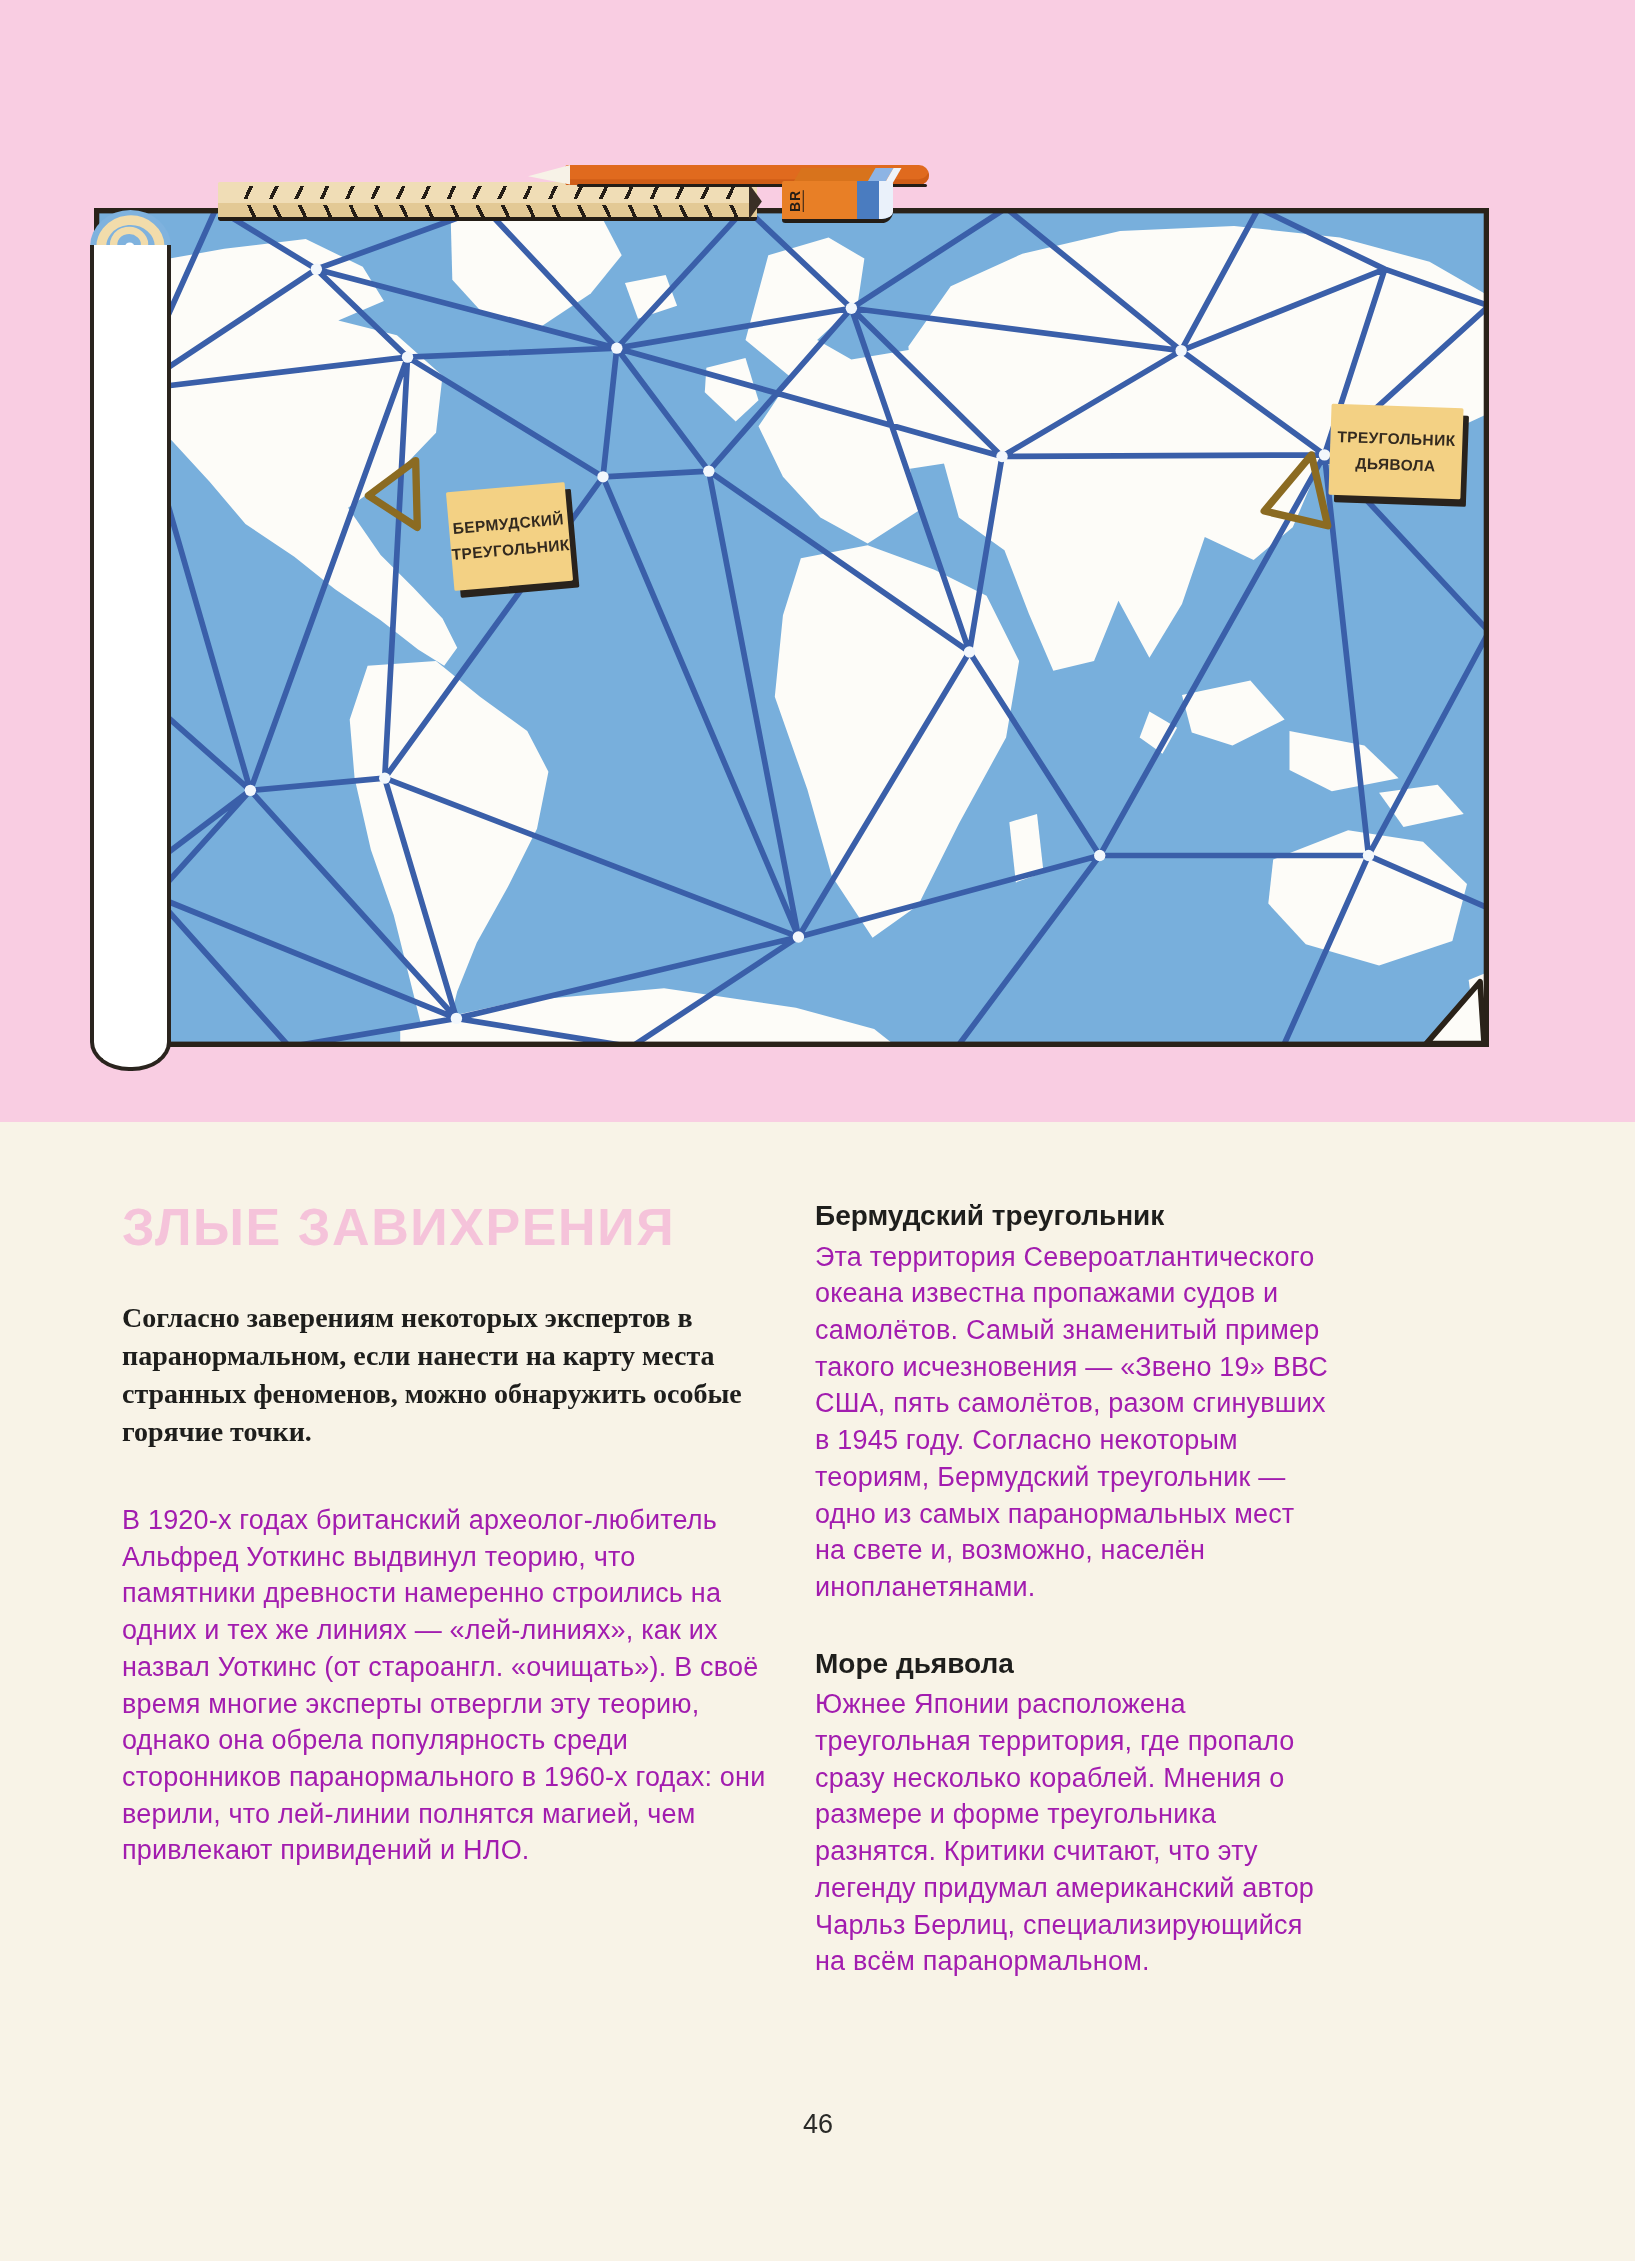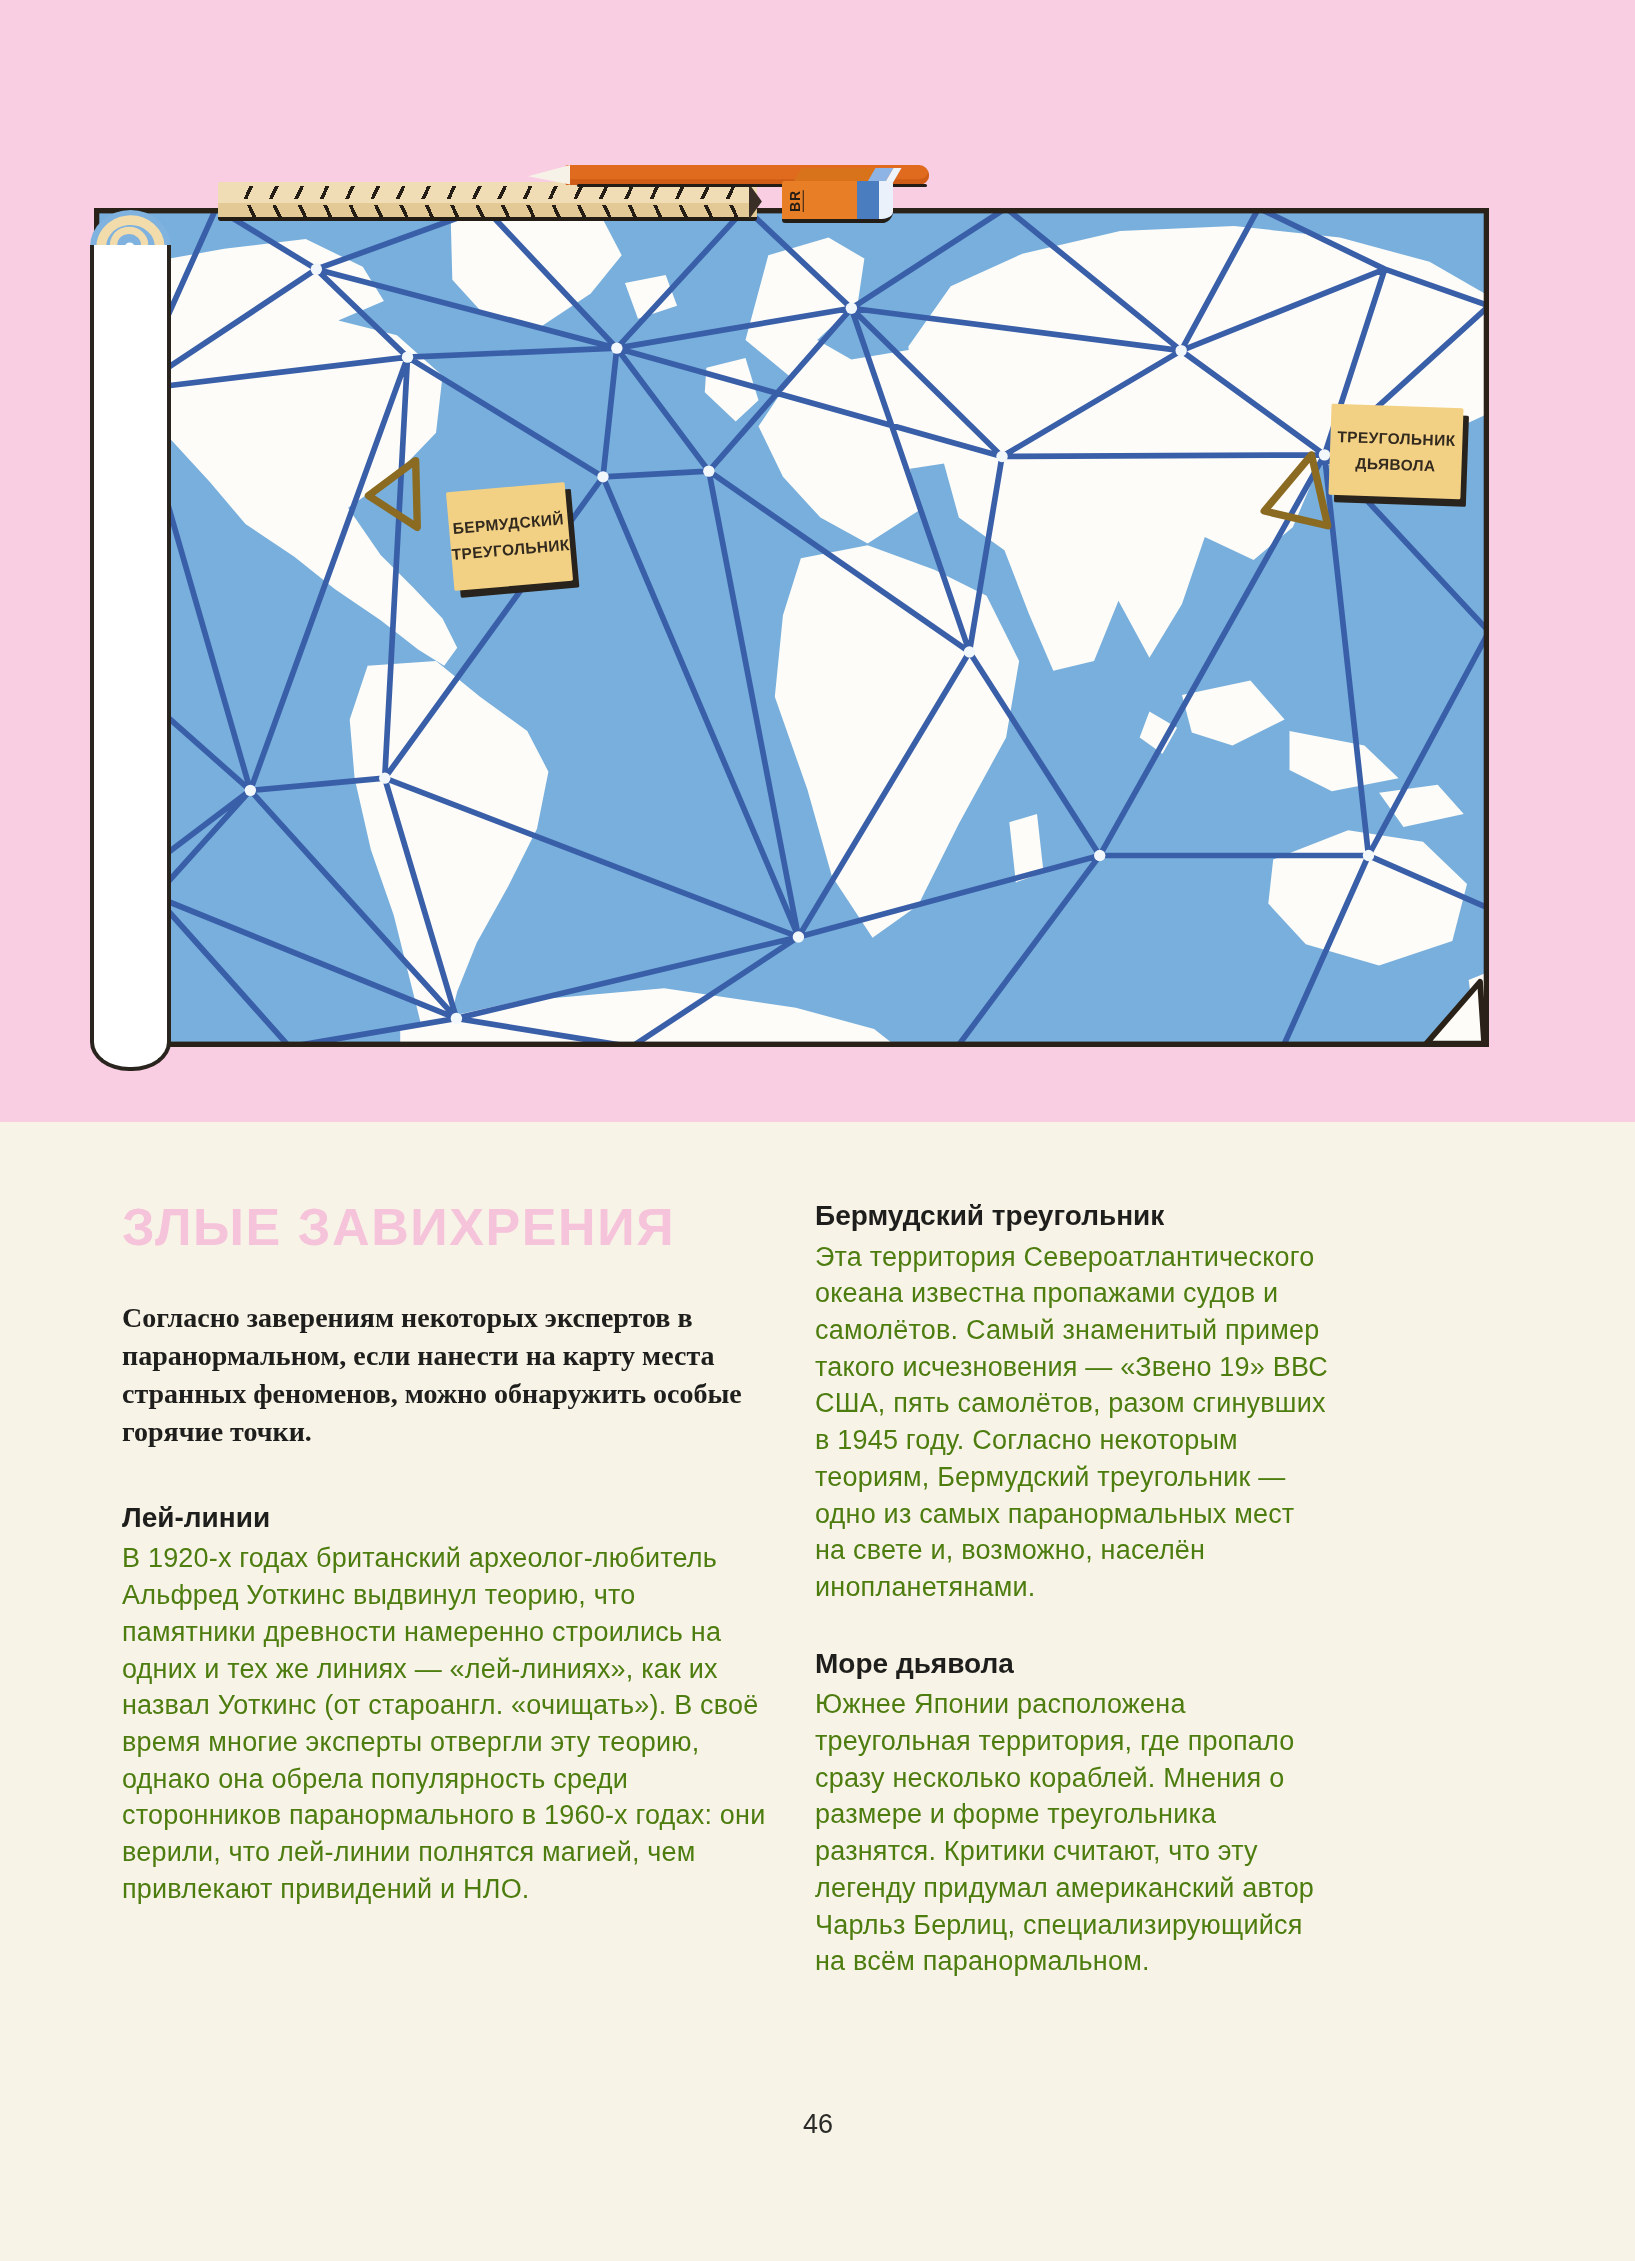--- a/index.html
+++ b/index.html
@@ -93,21 +93,21 @@
     font-size:52px;font-weight:800;letter-spacing:1.6px;
     color:#f5c3da;margin:0 0 44px 0;line-height:1.05;
   }
   .intro{
     font-size:28px;font-weight:700;line-height:1.36;margin:0 0 51px 0;color:#1e1e1c;font-family:Liberation Serif, serif;
   }
   .sec-heading{
     font-size:28px;font-weight:700;margin:0 0 6.5px 0;color:#1e1e1c;
   }
   .sec-body{
-    font-size:27px;font-weight:400;line-height:1.36;margin:0;color:#4d7c0f;
+    font-size:27px;font-weight:400;line-height:1.36;margin:0;color:#a21caf;
     letter-spacing:0.2px;
   }
   .sec-gap{margin-top:42px;}
   .page-num{
     position:absolute;bottom:121px;left:0;width:100%;
     text-align:center;font-size:27px;color:#2a2a28;
   }
 </style>
 </head>
 <body>
@@ -227,21 +227,20 @@
   </div>
 
   <div class="note note-bermuda">БЕРМУДСКИЙ ТРЕУГОЛЬНИК</div>
   <div class="note note-devil">ТРЕУГОЛЬНИК ДЬЯВОЛА</div>
 </div>
 
 <div class="content">
   <div class="col-left">
     <h1 class="page-title">ЗЛЫЕ ЗАВИХРЕНИЯ</h1>
     <p class="intro">Согласно заверениям некоторых экспертов в паранормальном, если нанести на карту места странных феноменов, можно обнаружить особые горячие точки.</p>
-    <h3 class="sec-heading">Лей-линии</h3>
     <p class="sec-body">В 1920-х годах британский археолог-любитель Альфред Уоткинс выдвинул теорию, что памятники древности намеренно строились на одних и тех же линиях — «лей-линиях», как их назвал Уоткинс (от староангл. «очищать»). В своё время многие эксперты отвергли эту теорию, однако она обрела популярность среди сторонников паранормального в 1960-х годах: они верили, что лей-линии полнятся магией, чем привлекают привидений и НЛО.</p>
   </div>
   <div class="col-right">
     <h3 class="sec-heading">Бермудский треугольник</h3>
     <p class="sec-body">Эта территория Североатлантического океана известна пропажами судов и самолётов. Самый знаменитый пример такого исчезновения — «Звено 19» ВВС США, пять самолётов, разом сгинувших в 1945 году. Согласно некоторым теориям, Бермудский треугольник — одно из самых паранормальных мест на свете и, возможно, населён инопланетянами.</p>
     <h3 class="sec-heading sec-gap">Море дьявола</h3>
     <p class="sec-body">Южнее Японии расположена треугольная территория, где пропало сразу несколько кораблей. Мнения о размере и форме треугольника разнятся. Критики считают, что эту легенду придумал американский автор Чарльз Берлиц, специализирующийся на всём паранормальном.</p>
   </div>
 </div>
 

